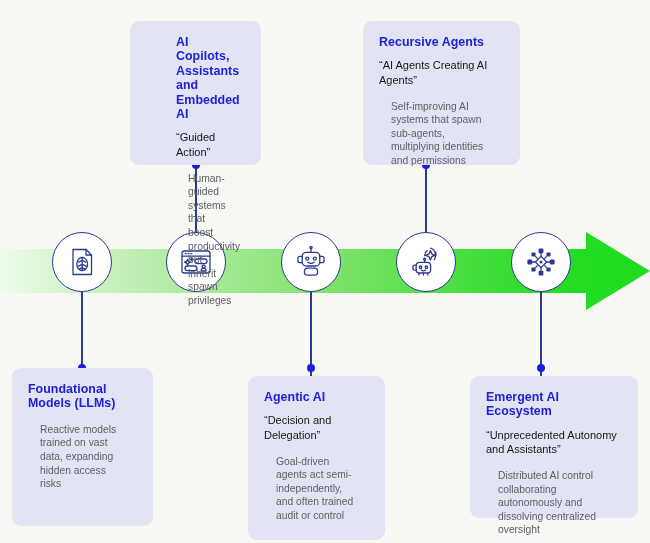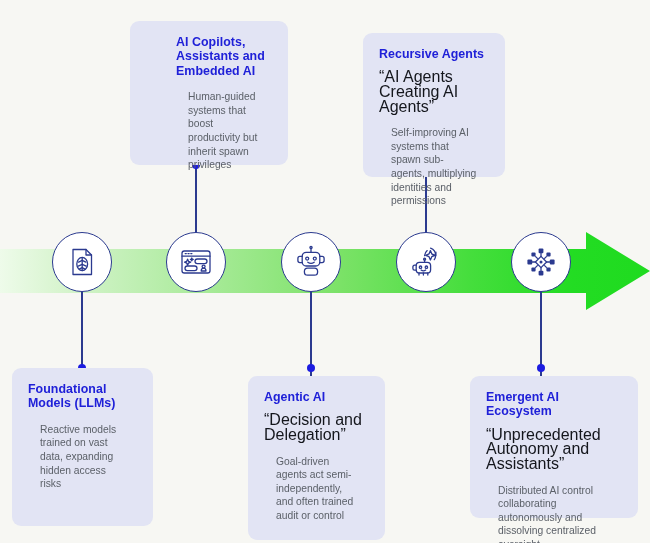--- a/index.html
+++ b/index.html
@@ -43,21 +43,21 @@
   .card h3{
     margin:0 0 9px 0;
     font-size:12.4px;
     line-height:14.4px;
     font-weight:bold;
     color:#1f20d8;
     letter-spacing:.05px;
   }
   .card .quote{
     margin:0 0 9px 0;
-    font-size:16px;
+    font-size:11px;
     line-height:14.6px;
     color:#14161c;
     font-weight:400;
   }
   .card .desc{
     margin:12px;
     font-size:10.3px;
     line-height:13.6px;
     color:#5b6068;
     font-weight:400;
@@ -182,32 +182,33 @@
         <path d="M11.6 11.6 L13.4 13.4 M22.4 11.6 L20.6 13.4 M11.6 22.4 L13.4 20.6 M22.4 22.4 L20.6 20.6"></path>
       </svg>
     </span>
   </div>
 
   <div class="card" style="left:12px;top:368px;width:141px;height:158px;">
     <h3>Foundational Models (LLMs)</h3>
     <p class="desc">Reactive models trained on vast data, expanding hidden access risks</p>
   </div>
 
-  <div class="card" style="left:130px;top:21px;width:158px;height:144px;padding-left:46px;">
+  <div class="card" style="left:130px;top:21px;width:131px;height:144px;padding-left:46px;">
     <h3>AI Copilots, Assistants and Embedded AI</h3>
+    <p class="quote">“Guided Action”</p>
     <p class="desc">Human-guided systems that boost productivity but inherit spawn privileges</p>
   </div>
 
   <div class="card" style="left:248px;top:376px;width:137px;height:164px;">
     <h3>Agentic AI</h3>
     <p class="quote">“Decision and Delegation”</p>
     <p class="desc">Goal-driven agents act semi-independently, and often trained audit or control</p>
   </div>
 
-  <div class="card" style="left:363px;top:33px;width:142px;height:144px;">
+  <div class="card" style="left:363px;top:21px;width:157px;height:144px;">
     <h3>Recursive Agents</h3>
     <p class="quote">“AI Agents Creating AI Agents”</p>
     <p class="desc">Self-improving AI systems that spawn sub-agents, multiplying identities and permissions</p>
   </div>
 
   <div class="card" style="left:470px;top:376px;width:168px;height:142px;">
     <h3>Emergent AI Ecosystem</h3>
     <p class="quote">“Unprecedented Autonomy and Assistants”</p>
     <p class="desc">Distributed AI control collaborating autonomously and dissolving centralized oversight</p>
   </div>

